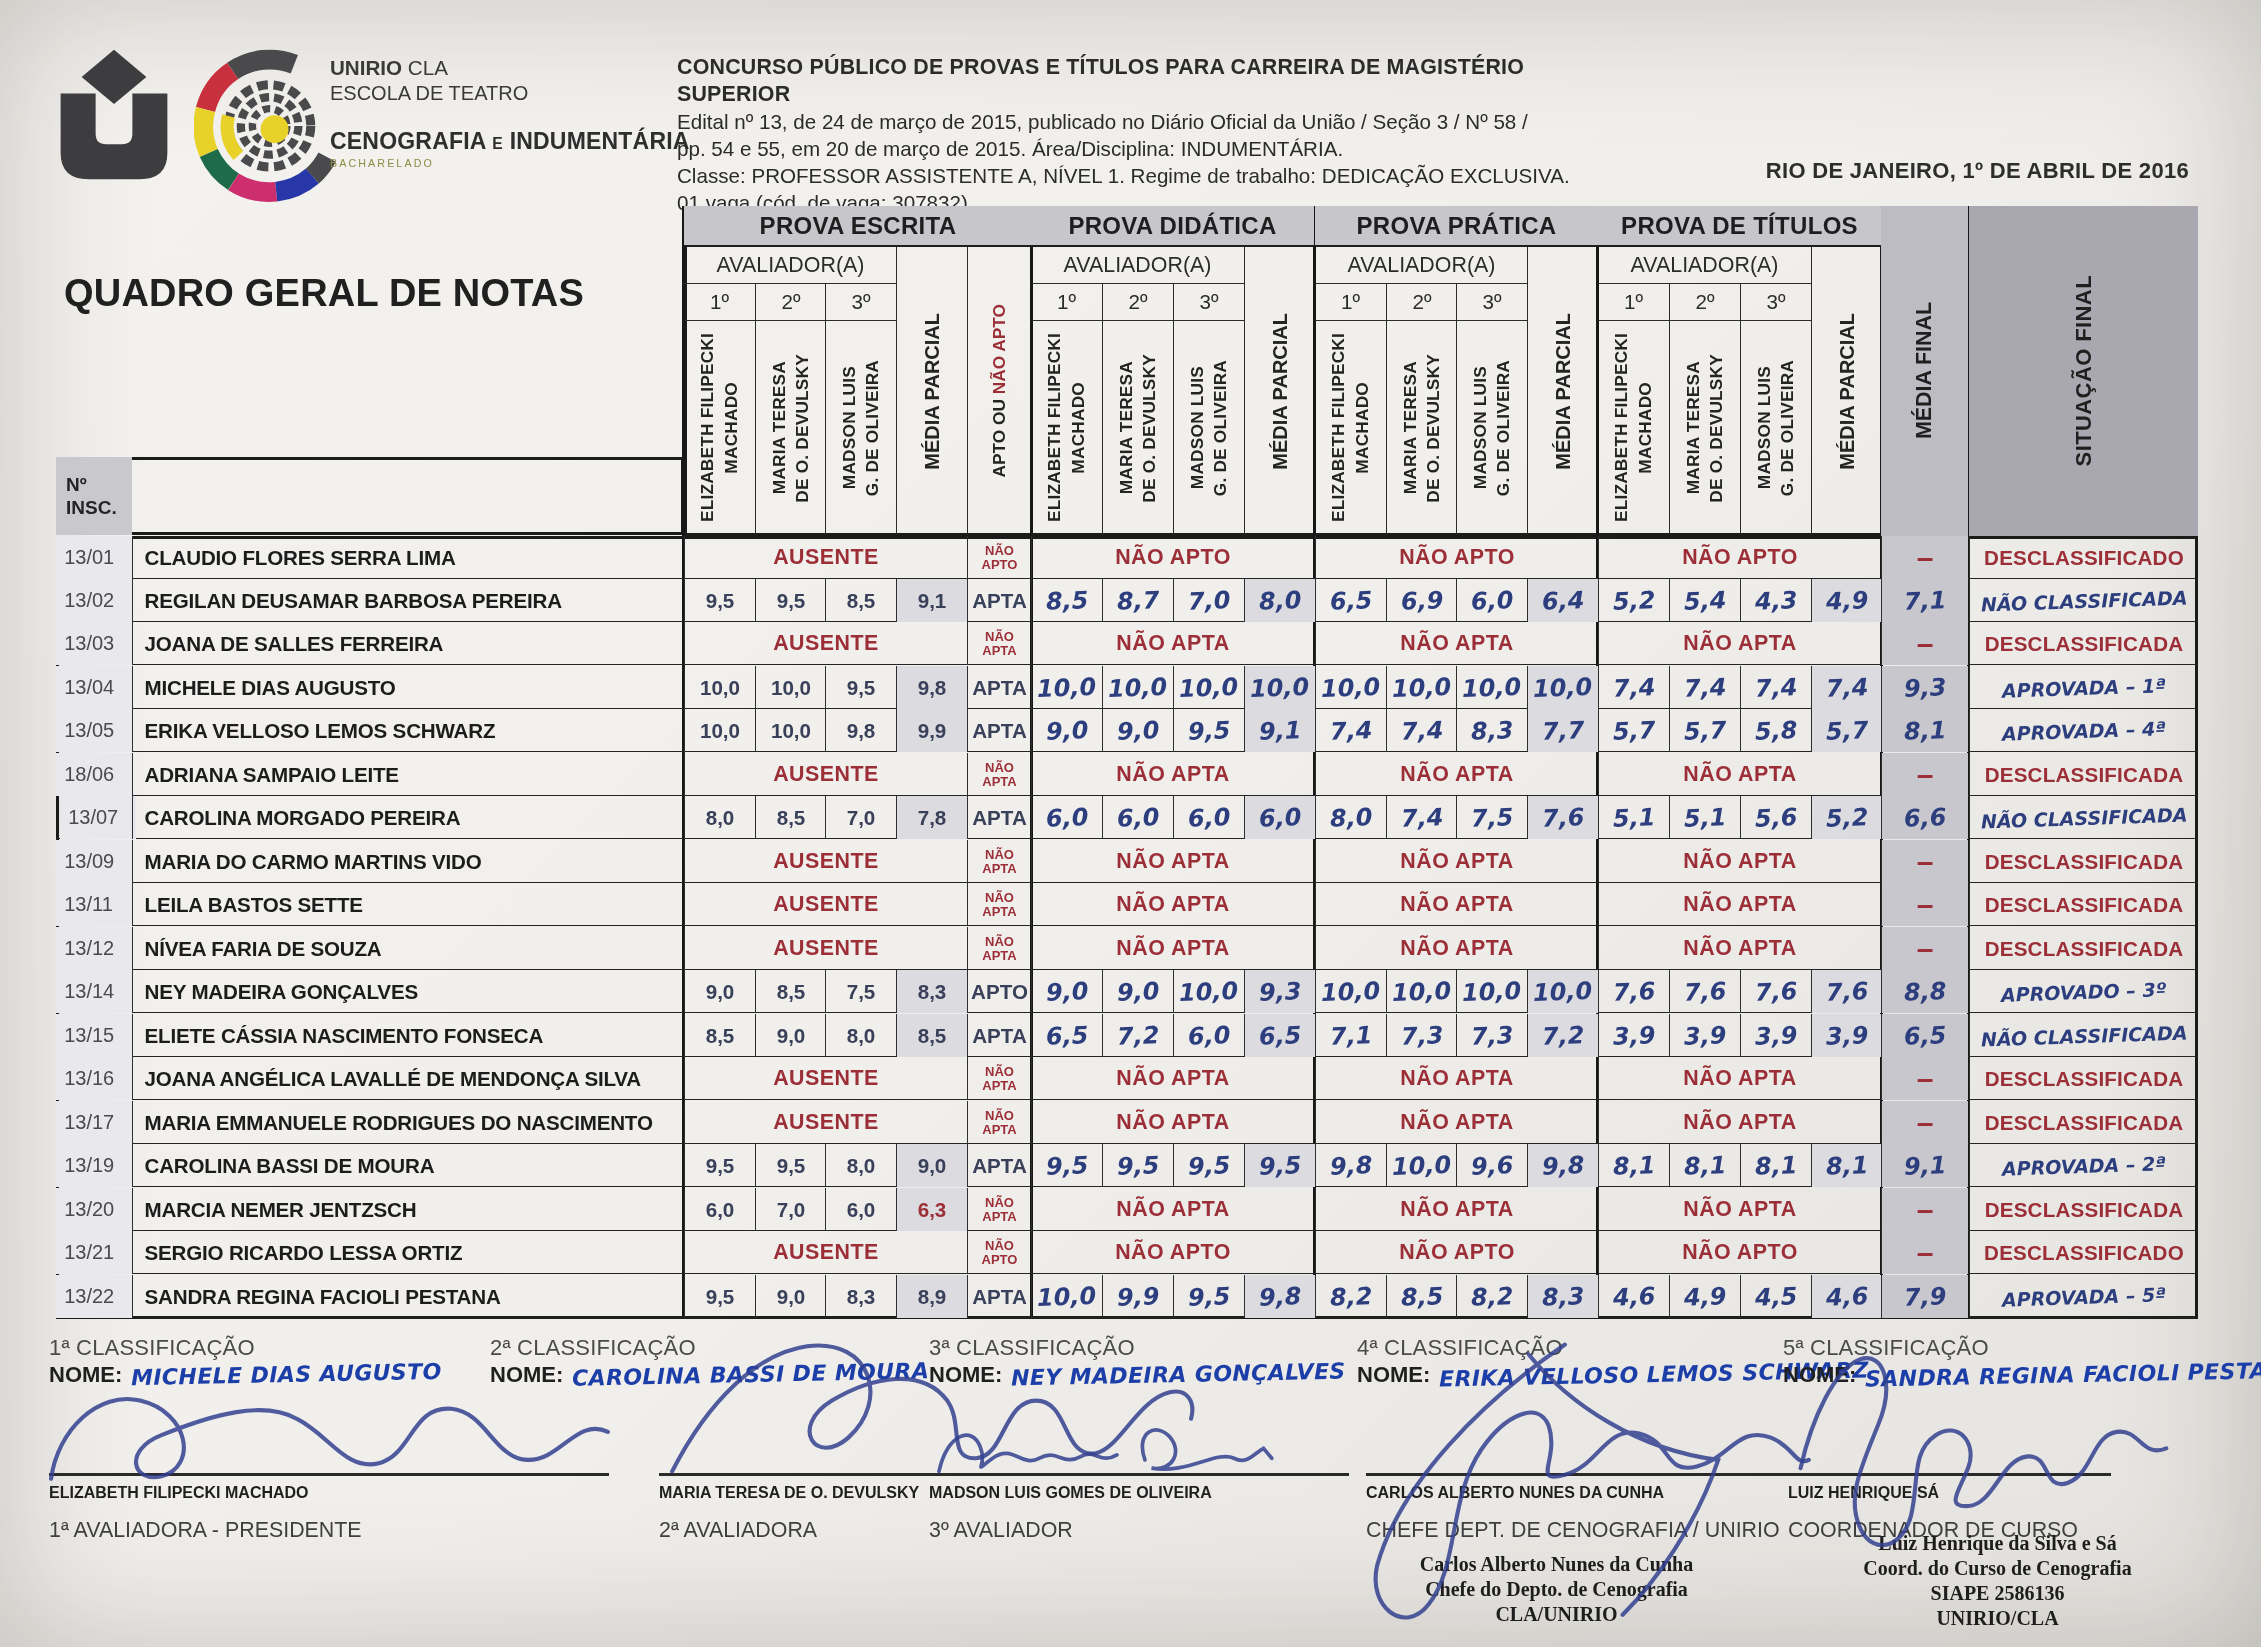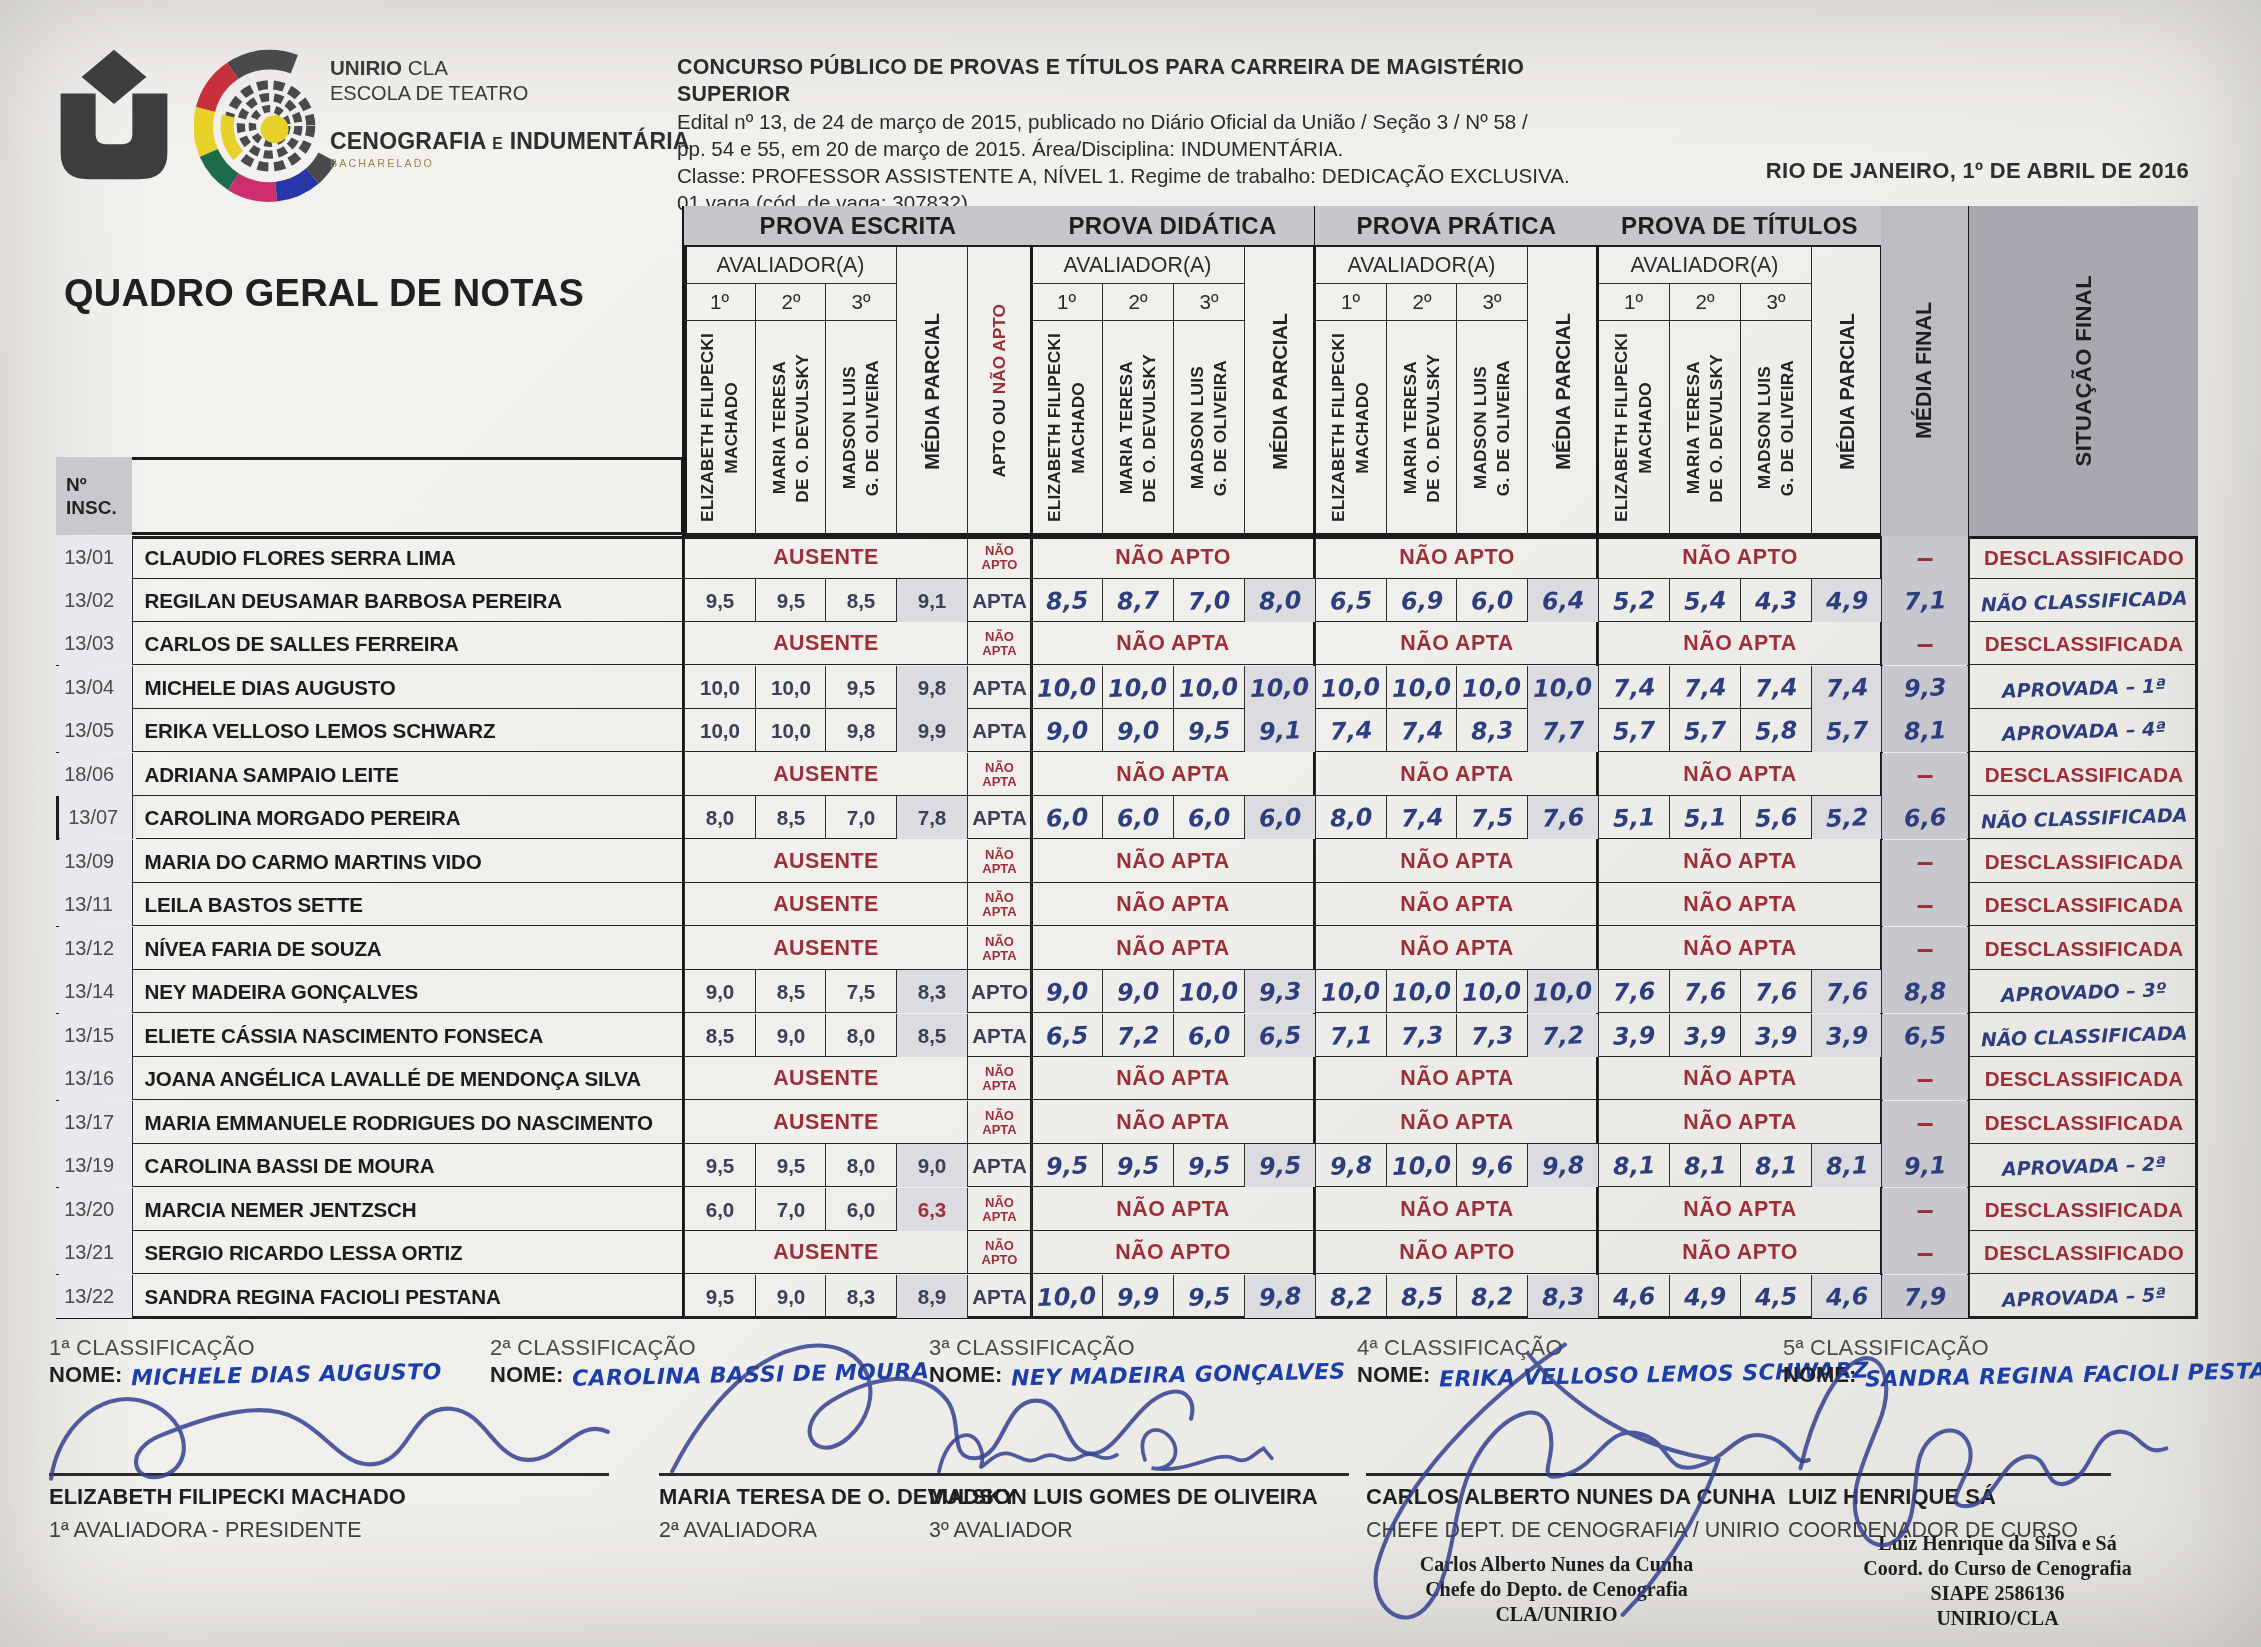--- a/index.html
+++ b/index.html
@@ -60,21 +60,21 @@
   .aptosmall{flex-direction:column;line-height:1.05;font-size:13px;font-weight:bold;color:#9b2e37;text-align:center;}
   .hw{font-family:"DejaVu Sans",sans-serif;font-style:italic;font-weight:bold;font-size:24px;color:#2c3e7d;}
   .hw>span{display:inline-block;transform:rotate(-2deg);}
   .hwsit{font-size:19px;white-space:nowrap;}
   .dash{color:#9b2e37;font-weight:bold;font-size:30px;line-height:0;}
   
   .clab{position:absolute;font-size:22px;color:#4a4a4a;letter-spacing:0.2px;}
   .cnome{position:absolute;font-size:22px;font-weight:bold;color:#1f1f1f;white-space:nowrap;}
   .cnome .hwname{font-family:"DejaVu Sans",sans-serif;font-style:italic;color:#1c3ea8;font-weight:bold;letter-spacing:0.4px;display:inline-block;transform:rotate(-1.2deg);margin-left:8.2px;}
   .sigline{position:absolute;height:2.5px;background:#2a2a2a;}
-  .signame{position:absolute;font-size:22px;font-weight:bold;color:#1f1f1f;white-space:nowrap;}
+  .signame{position:absolute;font-size:16px;font-weight:bold;color:#1f1f1f;white-space:nowrap;}
   .sigrole{position:absolute;font-size:21.4px;color:#3f3f3f;white-space:nowrap;}
   .stamp{position:absolute;font-family:"Liberation Serif",serif;font-weight:bold;color:#1d1d1d;text-align:center;}
   .stamp div{line-height:25px;font-size:20px;}
   svg.sigs{position:absolute;left:0;top:0;pointer-events:none;}
 </style>
 </head>
 <body>
 
 <div class="page">
   <div class="vignette"></div>
@@ -290,21 +290,21 @@
         </div>
         <div class="c mfc hw" style="left: 1825px; top: 0px; width: 87px; height: 43px; position: absolute;">
           <span>7,1</span>
         </div>
         <div class="c hw hwsit" style="left: 1913px; top: 0px; width: 229px; height: 43px; position: absolute;">
           <span>NÃO CLASSIFICADA</span>
         </div>
       </div>
       <div class="drow" style="left: 0px; top: 416px; width: 2142px; height: 43px; position: absolute;">
         <div class="c x0 insc" style="left: 0px; top: 0px; width: 76px; height: 43px; position: absolute;">13/03</div>
-        <div class="c nomec" style="left: 76px; top: 0px; width: 552px; height: 43px; position: absolute;">CARLOS DE SALLES FERREIRA</div>
+        <div class="c nomec" style="left: 76px; top: 0px; width: 552px; height: 43px; position: absolute;">JOANA DE SALLES FERREIRA</div>
         <div class="c red26" style="left: 628px; top: 0px; width: 283px; height: 43px; position: absolute;">AUSENTE</div>
         <div class="c aptosmall" style="left: 911px; top: 0px; width: 64px; height: 43px; position: absolute;">
           <div>NÃO</div>
           <div>APTA</div>
         </div>
         <div class="c red26" style="left: 975px; top: 0px; width: 283px; height: 43px; position: absolute;">NÃO APTA</div>
         <div class="c red26" style="left: 1259px; top: 0px; width: 283px; height: 43px; position: absolute;">NÃO APTA</div>
         <div class="c red26" style="left: 1542px; top: 0px; width: 283px; height: 43px; position: absolute;">NÃO APTA</div>
         <div class="c mfc" style="left: 1825px; top: 0px; width: 87px; height: 43px; position: absolute;">
           <span class="dash">–</span>

